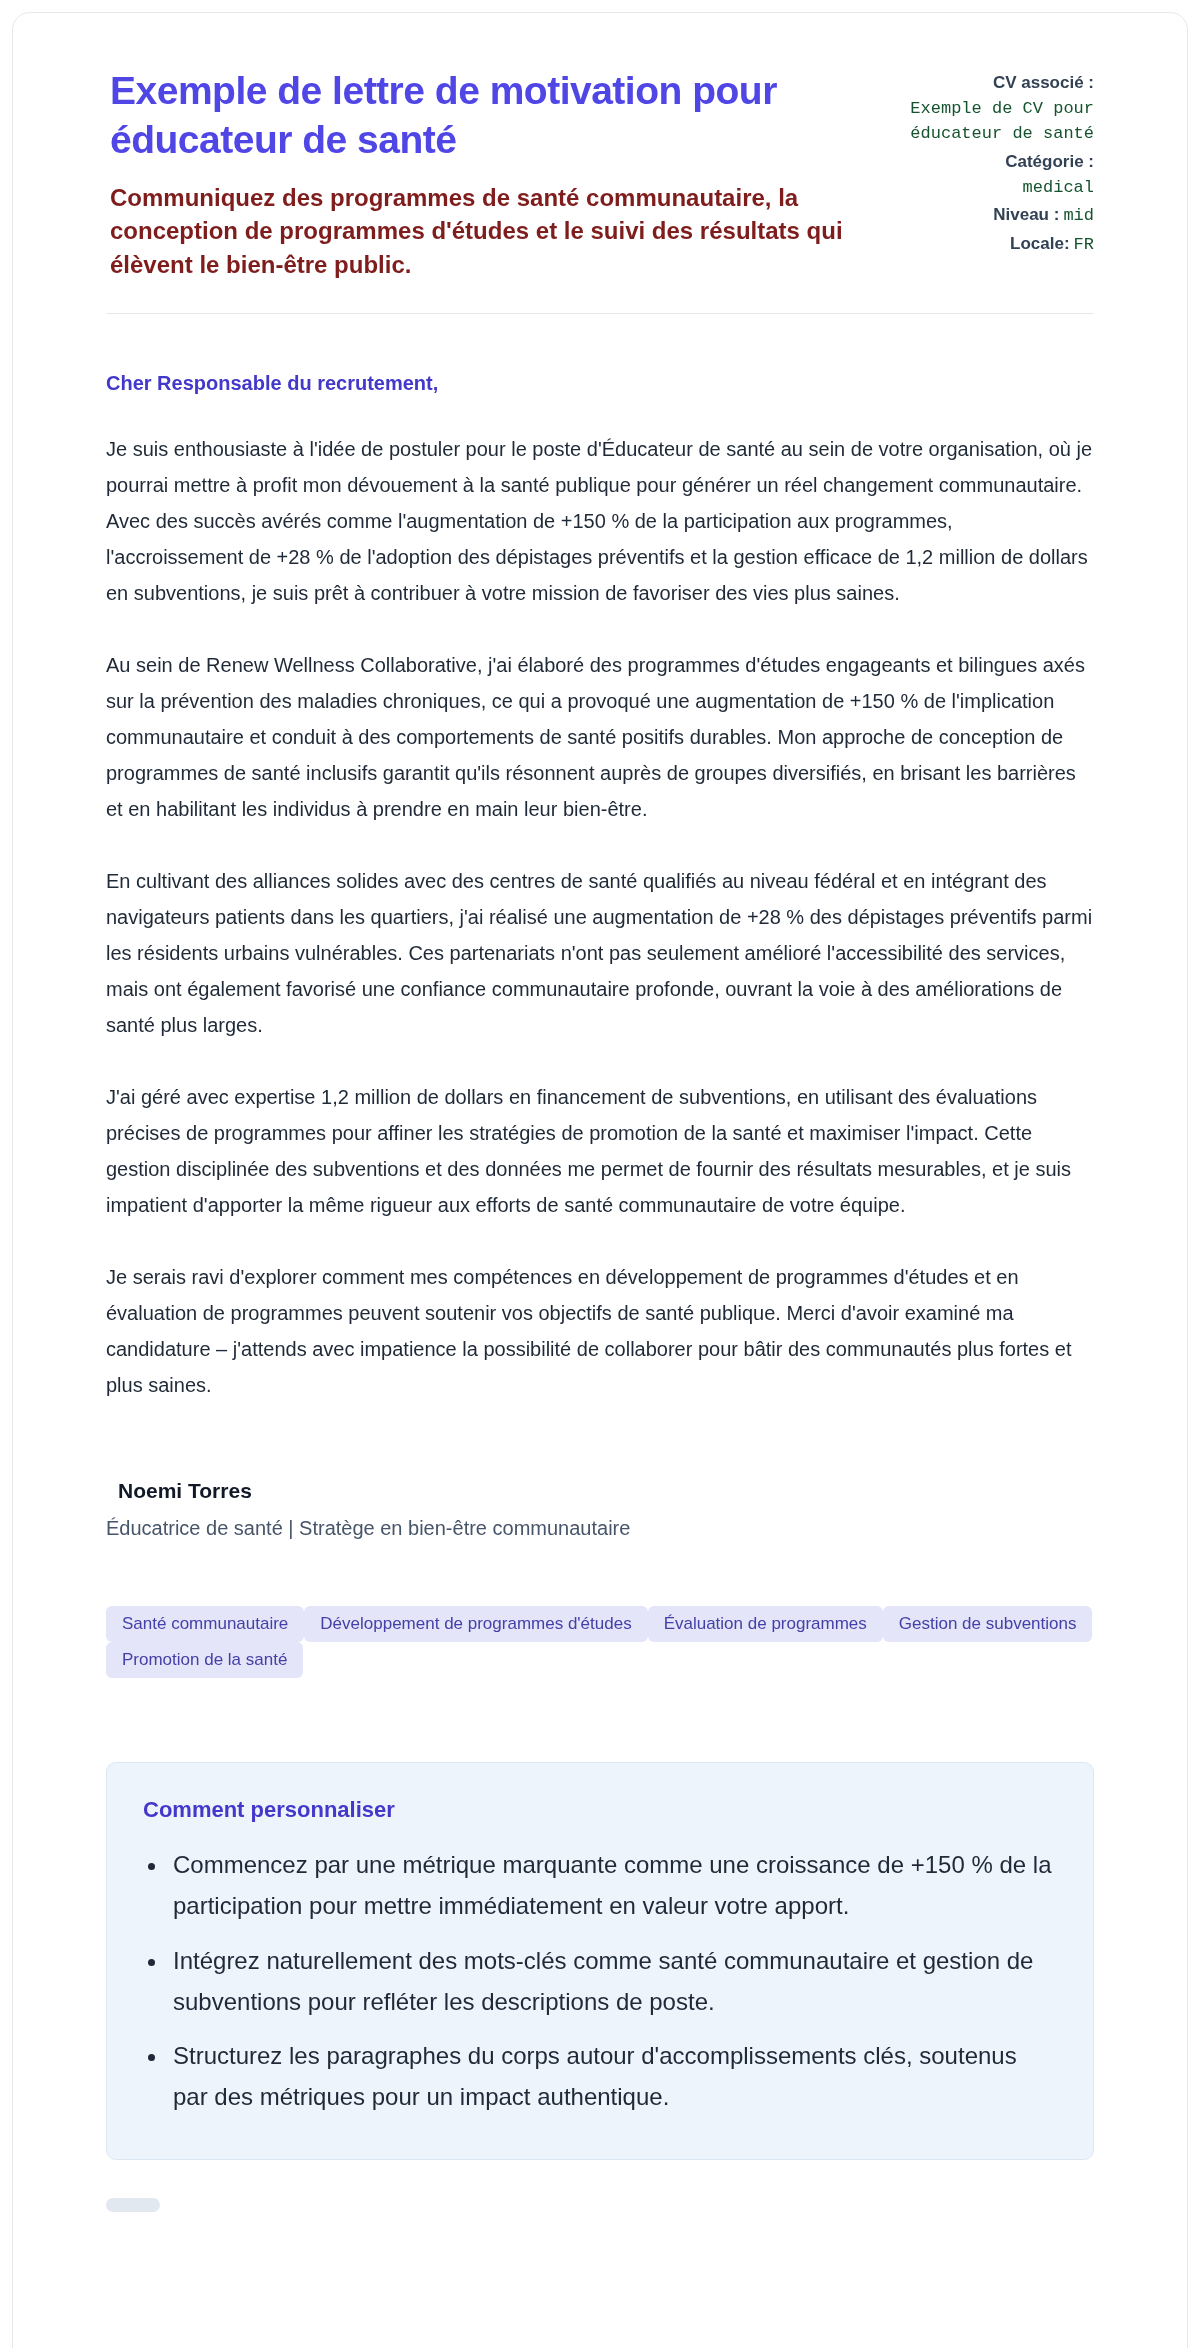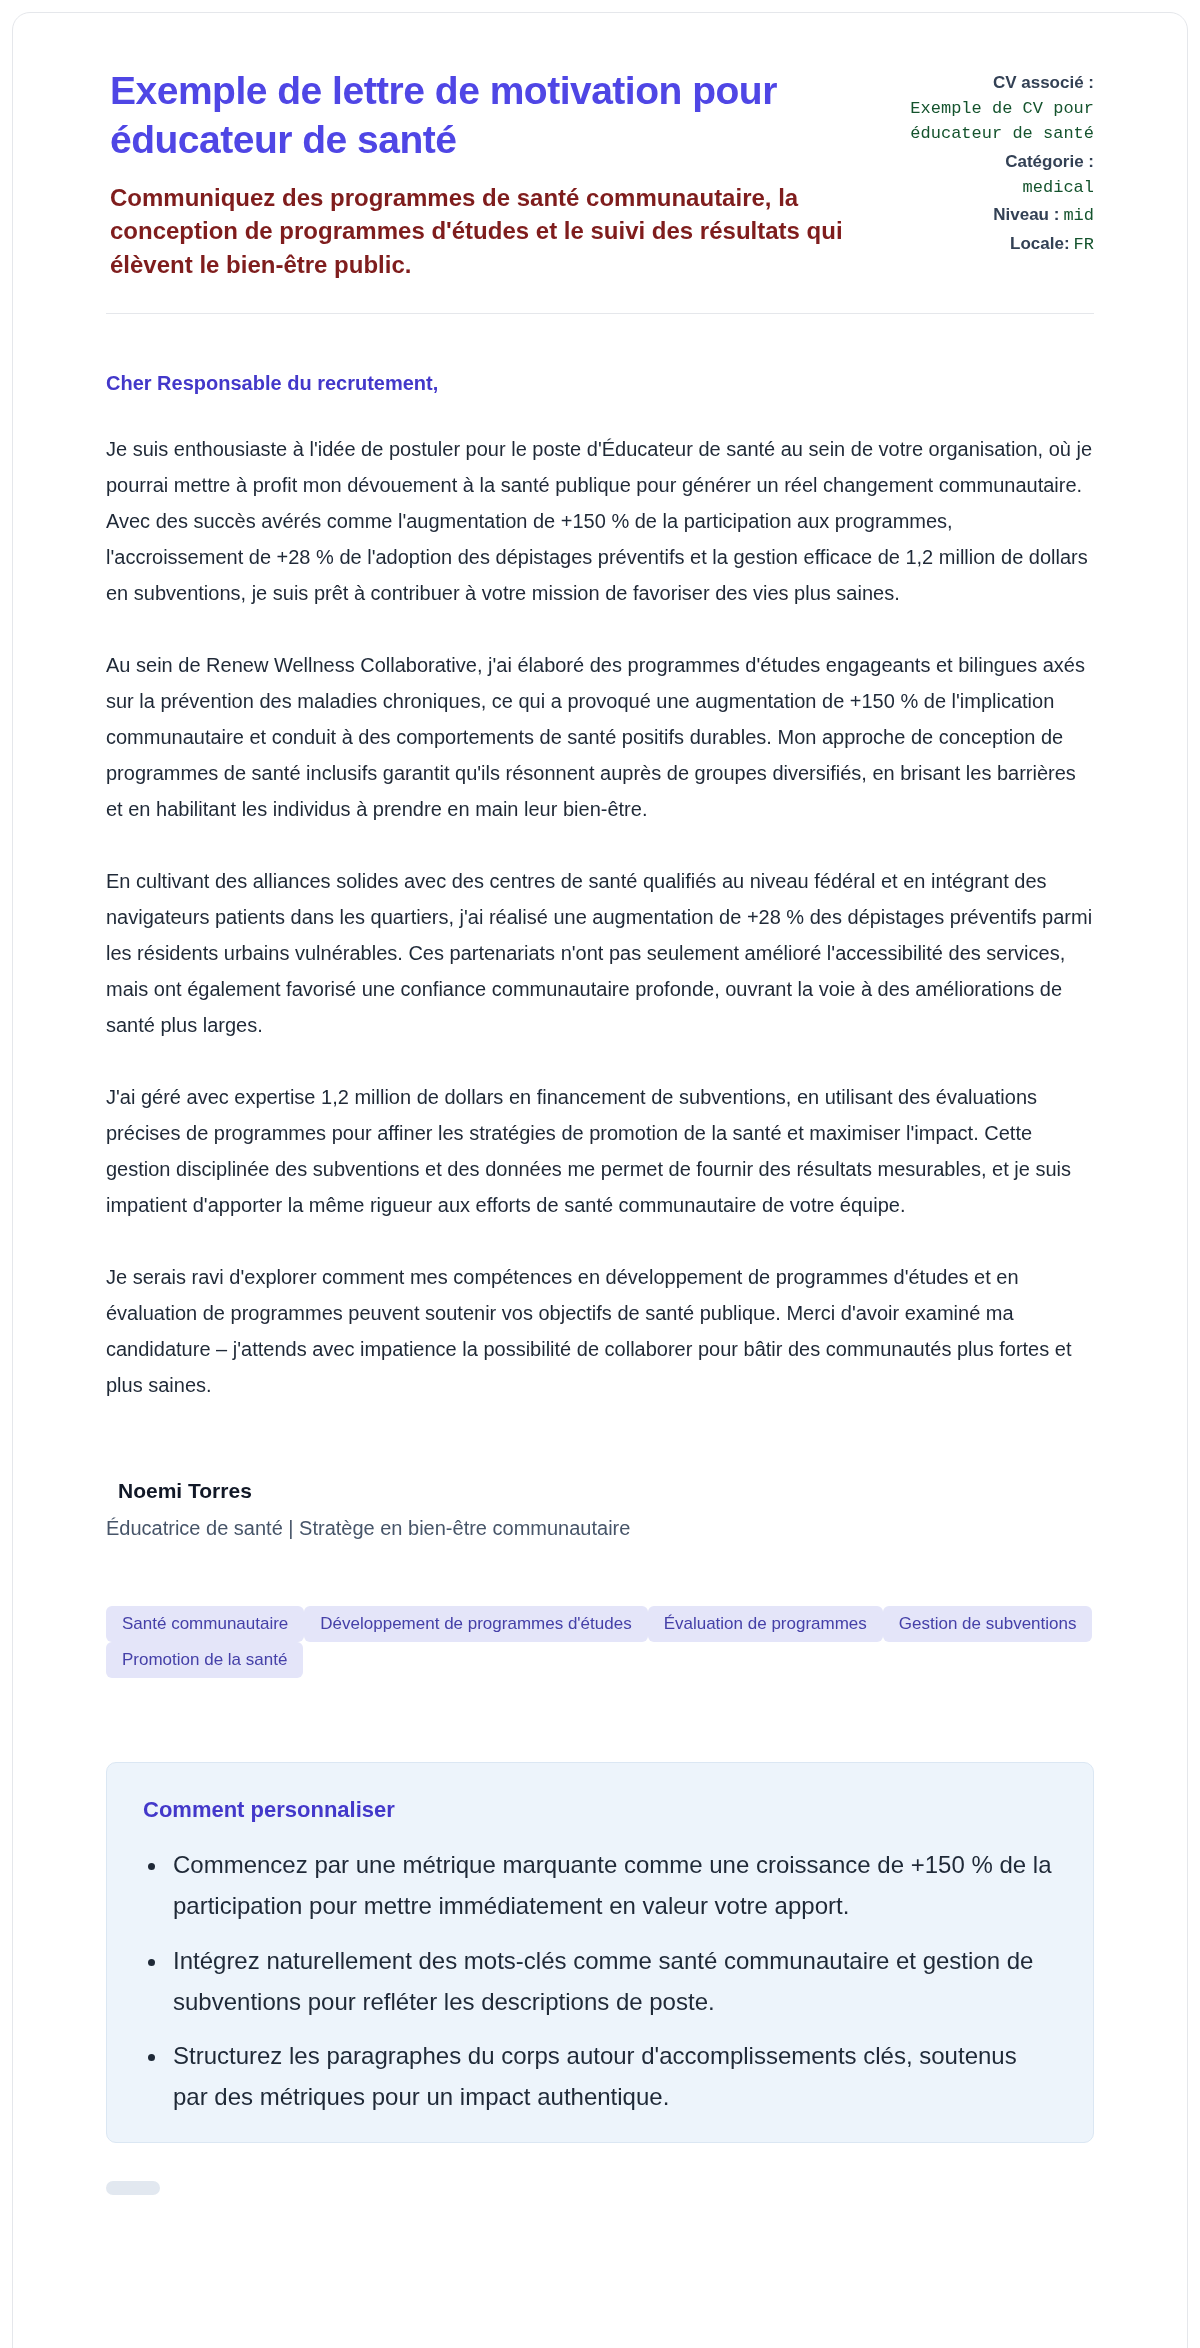--- a/index.html
+++ b/index.html
@@ -98,21 +98,21 @@
     line-height: 20px;
     padding: 8px 16px;
     border-radius: 6px;
     white-space: nowrap;
   }
   .tips {
     margin-top: 84px;
     background: #edf4fb;
     border: 1px solid #dbe7f3;
     border-radius: 10px;
-    padding: 34px 36px 24px 36px;
+    padding: 34px 36px 41px 36px;
   }
   .tips h2 {
     margin: 0;
     font-size: 22px;
     font-weight: 700;
     color: #4338ca;
   }
   .tips ul {
     margin: 22px 0 0 0;
     padding-left: 26px;

